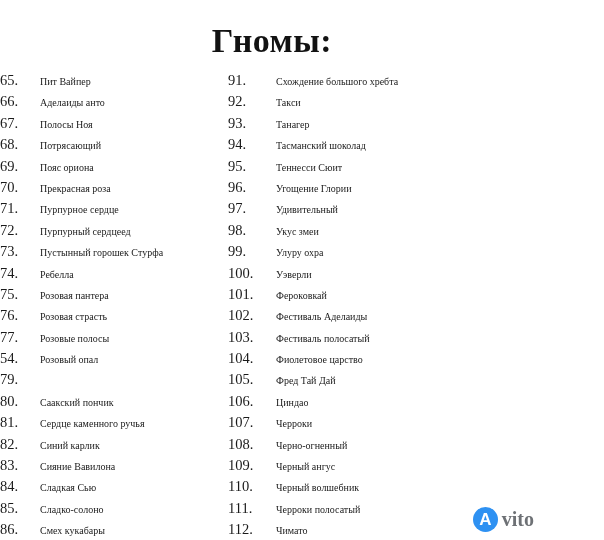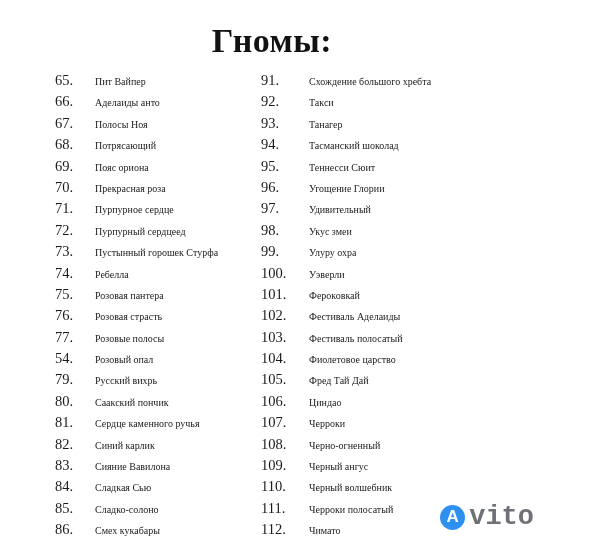--- a/index.html
+++ b/index.html
@@ -28,21 +28,20 @@
     font-weight: bold;
     letter-spacing: 0.5px;
     padding-top: 22px;
     padding-bottom: 10px;
     color: #121212;
   }
   .columns {
     display: flex;
     flex-direction: row;
     justify-content: flex-start;
-    padding-left: 55px;
     padding-right: 12px;
     box-sizing: border-box;
   }
   .col {
     display: flex;
     flex-direction: column;
   }
   .col-left { width: 228px; }
   .col-right { width: 300px; }
   .entry {
@@ -85,22 +84,22 @@
     color: #ffffff;
     font-family: "Liberation Sans", sans-serif;
     font-weight: bold;
     font-size: 17px;
     display: flex;
     align-items: center;
     justify-content: center;
     margin-right: 4px;
   }
   .wm-text {
-    font-family: Liberation Mono, monospace;
-    font-size: 27px;
+    font-family: Liberation Serif, serif;
+    font-size: 20px;
     font-weight: bold;
     color: #55595e;
     letter-spacing: 0px;
   }
 </style>
 </head>
 <body>
 
 <div class="page">
 
@@ -159,21 +158,20 @@
       <div class="entry">
           <span class="num">77.</span>
           <span class="name">Розовые полосы</span>
         </div>
       <div class="entry">
           <span class="num">54.</span>
           <span class="name">Розовый опал</span>
         </div>
       <div class="entry">
           <span class="num">79.</span>
-          <span class="name">Русский вихрь</span>
         </div>
       <div class="entry">
           <span class="num">80.</span>
           <span class="name">Саакский пончик</span>
         </div>
       <div class="entry">
           <span class="num">81.</span>
           <span class="name">Сердце каменного ручья</span>
         </div>
       <div class="entry">

